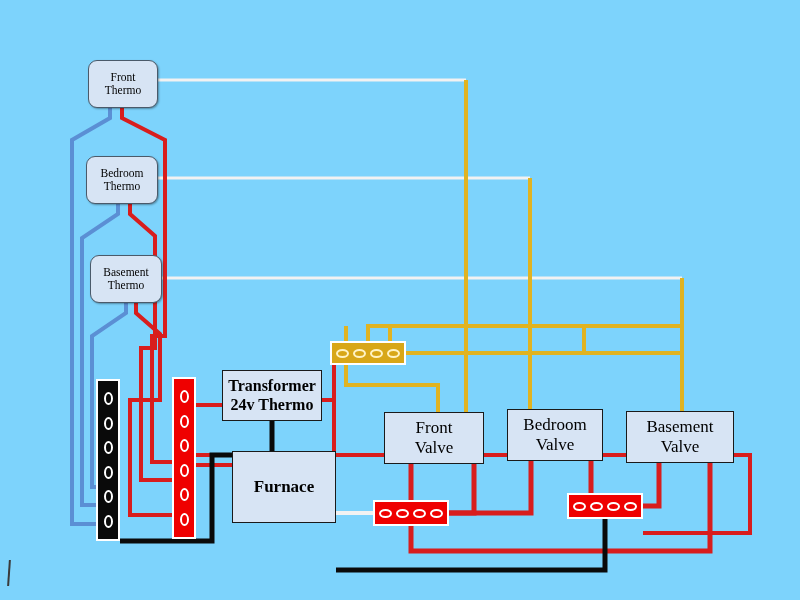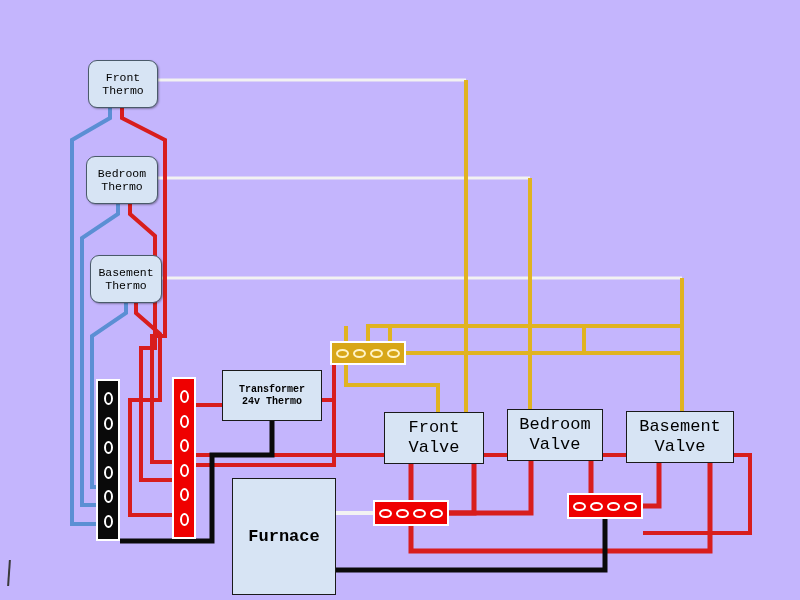--- a/index.html
+++ b/index.html
@@ -4,22 +4,22 @@
 <style>
   html, body {
     margin: 0;
     padding: 0;
     background: #ffffff;
   }
   #canvas {
     position: relative;
     width: 800px;
     height: 600px;
-    background: #c4b5fd;
-    font-family: Liberation Mono, monospace;
+    background: #7dd3fc;
+    font-family: Liberation Serif, serif;
     overflow: hidden;
   }
   svg.wires {
     position: absolute;
     left: 0;
     top: 0;
     width: 800px;
     height: 600px;
   }
   .wire {
@@ -43,21 +43,21 @@
     border-radius: 9px;
     border: 1px solid #4a5a6a;
     font-size: 11.5px;
     box-shadow: 1px 1px 2px rgba(0,0,0,0.35);
   }
   .valve {
     font-size: 17px;
     border: 1px solid #1a1a1a;
   }
   .transformer {
-    font-size: 10px;
+    font-size: 16px;
     font-weight: bold;
   }
   .furnace {
     font-size: 17px;
     font-weight: bold;
   }
   .term {
     position: absolute;
     box-sizing: border-box;
     border: 2px solid #ffffff;
@@ -166,21 +166,21 @@
           <div>Basement</div>
           <div>Valve</div>
         </div>
       </div>
       <div class="box transformer" style="left: 222px; top: 370px; width: 100px; height: 51px;">
         <div class="lbl">
           <div>Transformer</div>
           <div>24v Thermo</div>
         </div>
       </div>
-      <div class="box furnace" style="left: 232px; top: 478px; width: 104px; height: 117px;">
+      <div class="box furnace" style="left: 232px; top: 451px; width: 104px; height: 72px;">
         <div class="lbl">
           <div>Furnace</div>
         </div>
       </div>
       <div class="term black vert" style="left: 96px; top: 379px; width: 24px; height: 162px;">
         <div class="hole"></div>
         <div class="hole"></div>
         <div class="hole"></div>
         <div class="hole"></div>
         <div class="hole"></div>

